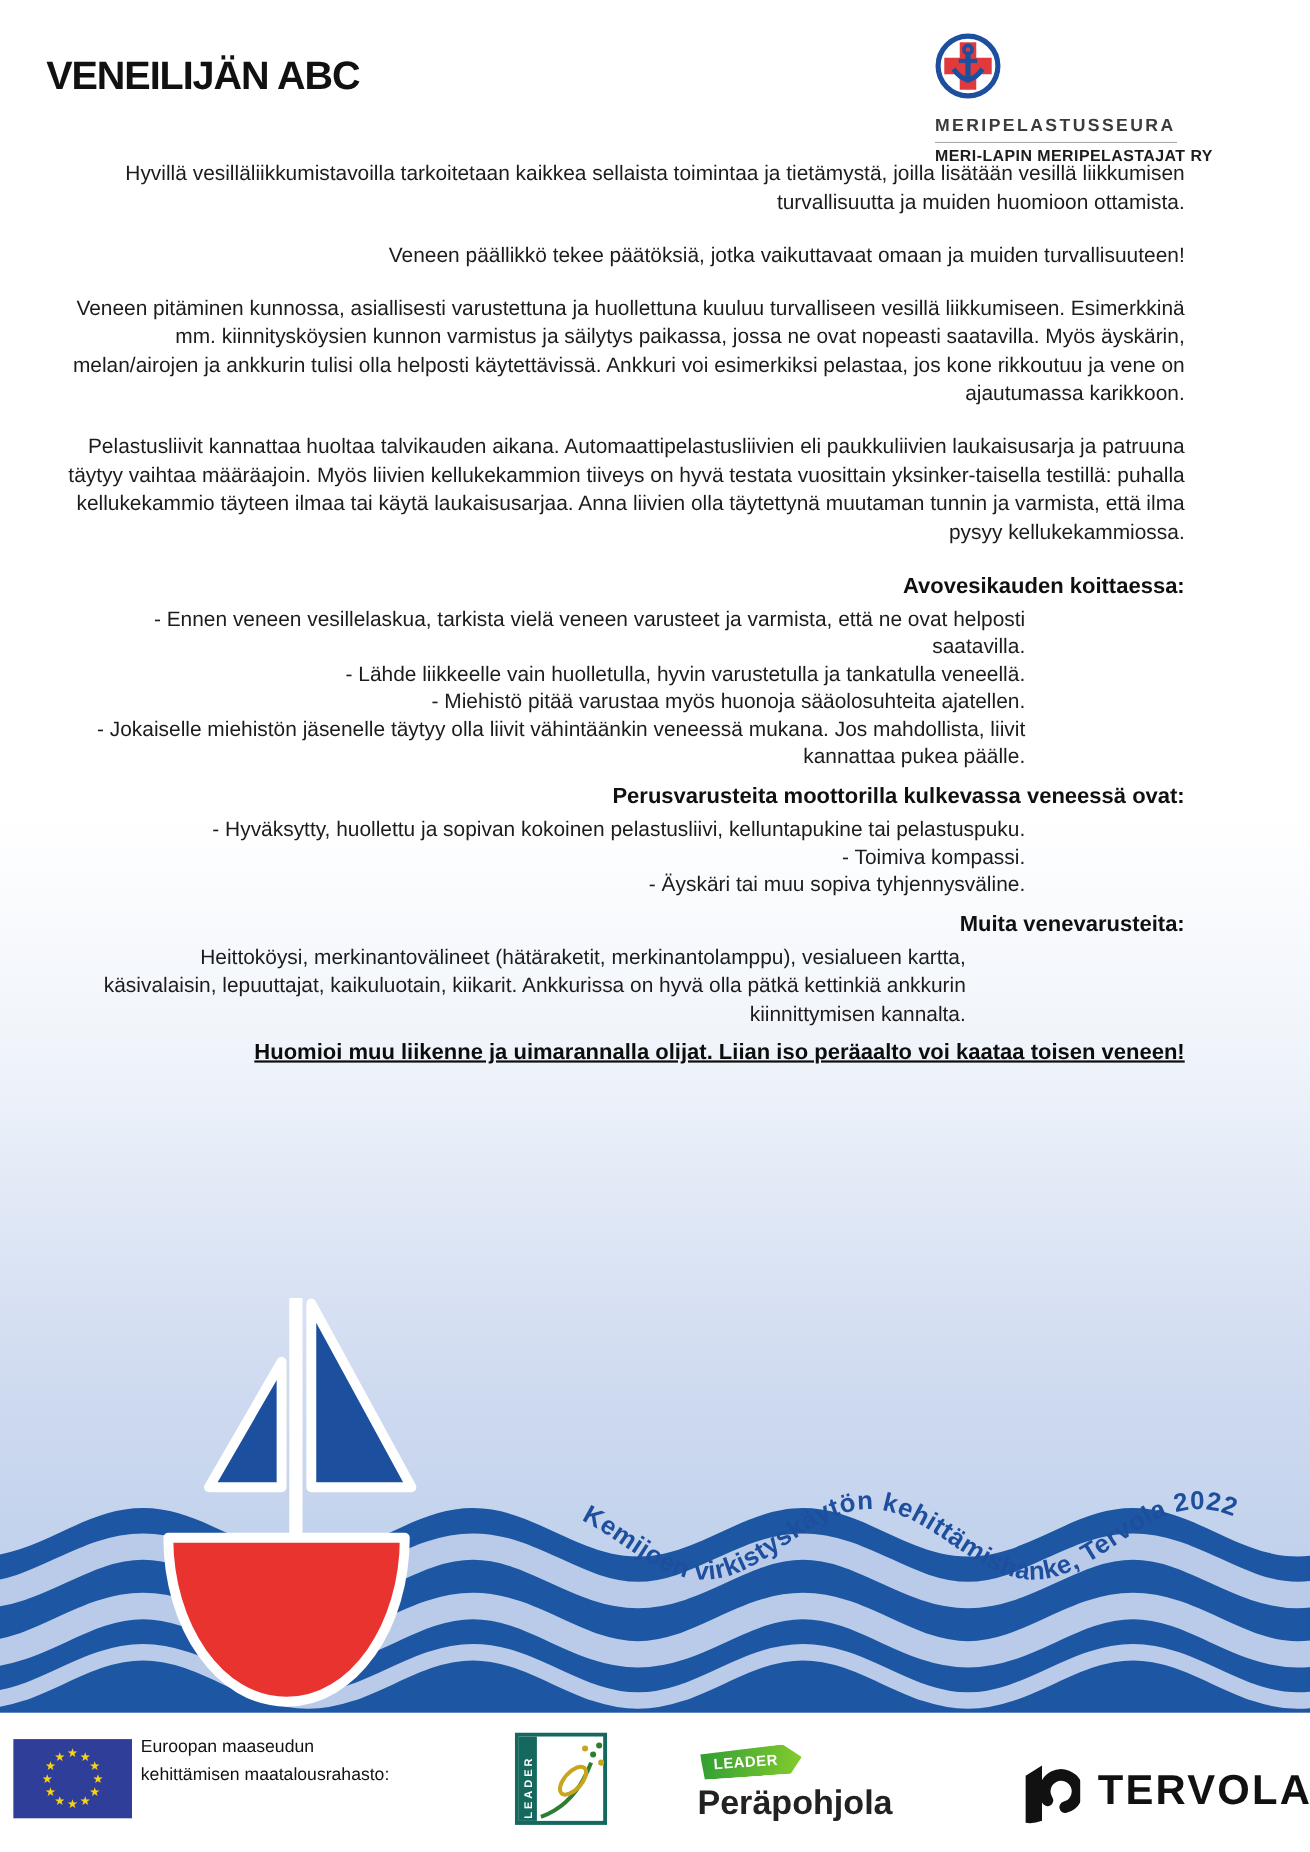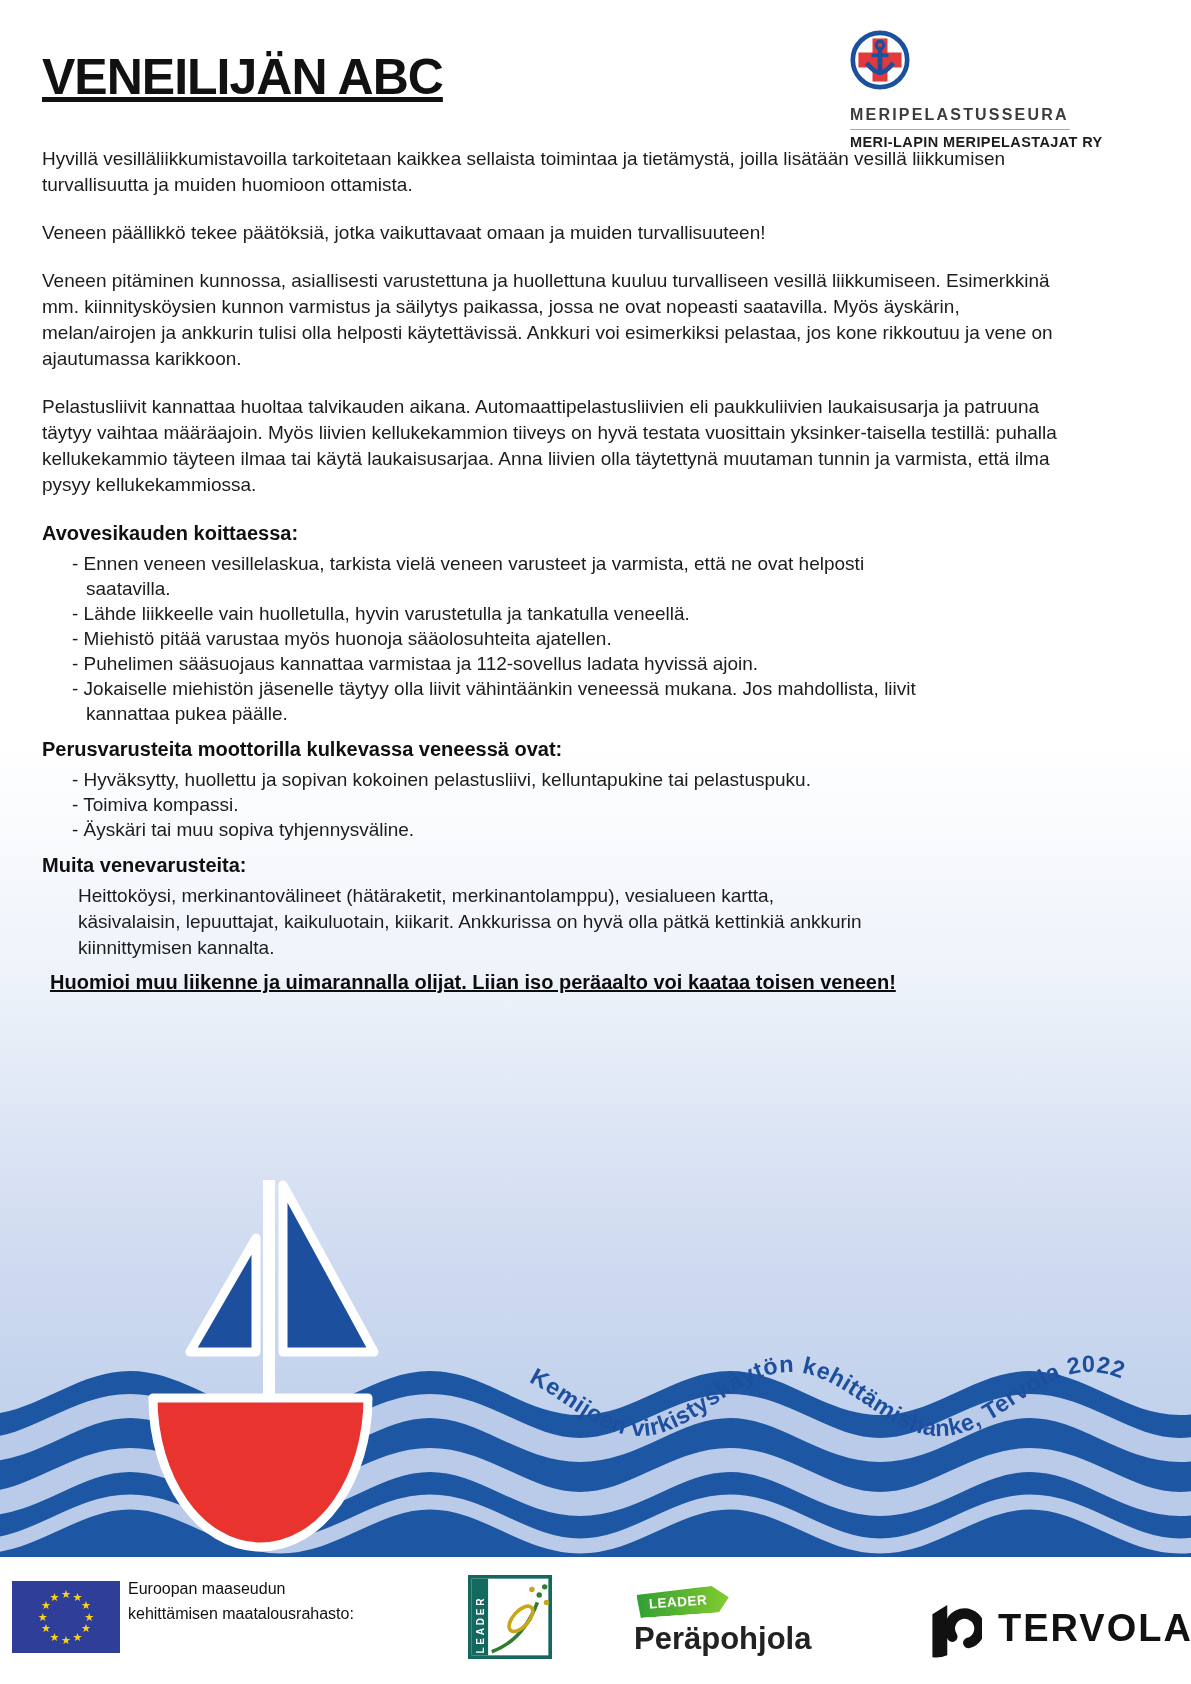--- a/index.html
+++ b/index.html
@@ -4,29 +4,29 @@
 <style>
   * { margin:0; padding:0; box-sizing:border-box; }
   html,body { background:#888; }
   .page {
     position:relative; width:1191px; height:1684px; overflow:hidden;
     font-family:"Liberation Sans","DejaVu Sans",sans-serif; color:#1c1c1c;
     background:linear-gradient(180deg,#ffffff 0%,#ffffff 44%,#eef3fa 58%,#dbe4f4 68%,#cdd9f0 76%,#c2d2ec 84%,#bfd0eb 100%);
     margin:0 auto;
   }
   
-  .title { position:absolute; left:42px; top:48px; font-size:50px; font-weight:700; letter-spacing:-1px; color:#111;text-decoration:underline; }
+  .title { position:absolute; left:42px; top:48px; font-size:36px; font-weight:700; letter-spacing:-1px; color:#111; }
   .org-badge { position:absolute; left:850px; top:30px; display:flex; align-items:flex-start; gap:12px;flex-direction:column; }
   .org-badge svg { flex:0 0 auto; }
   .org-text { padding-top:4px; width:220px; }
   .org-name { font-size:16px; letter-spacing:2.2px; font-weight:600; color:#3b3b3b; white-space:nowrap; }
   .org-divider { height:1px; background:#aaa; margin:5px 0 4px 0; }
   .org-sub { font-size:14.5px; letter-spacing:0.4px; font-weight:700; color:#1c1c1c; white-space:nowrap; }
   
-  .content { position:absolute; left:42px; top:146px; width:1035px; font-size:19px; line-height:26px; z-index:1; }
+  .content { position:absolute; left:42px; top:146px; width:1035px; font-size:19px; line-height:26px; z-index:1;text-align:right; }
   .para { margin-bottom:22px; }
   .h-section { font-size:20px; font-weight:700; margin:10px 0 5px 0; color:#101010; }
   .bullets { margin-left:30px; max-width:860px; line-height:25px; margin-bottom:6px; }
   .bullet { padding-left:14px; text-indent:-14px; }
   .indented-body { margin-left:36px; max-width:800px; margin-bottom:4px; }
   .warning { margin-top:8px; margin-left:8px; font-size:20px; font-weight:700; color:#0d0d0d;text-decoration:underline; }
   
   .art { position:absolute; left:0; top:0; width:1191px; height:1684px; z-index:2; pointer-events:none; }
   
   .footer { position:absolute; left:0; top:1557px; width:1191px; height:127px; background:#ffffff; z-index:3; }
@@ -74,21 +74,20 @@
     <div class="para">Hyvillä vesilläliikkumistavoilla tarkoitetaan kaikkea sellaista toimintaa ja tietämystä, joilla lisätään vesillä liikkumisen turvallisuutta ja muiden huomioon ottamista.</div>
     <div class="para">Veneen päällikkö tekee päätöksiä, jotka vaikuttavaat omaan ja muiden turvallisuuteen!</div>
     <div class="para">Veneen pitäminen kunnossa, asiallisesti varustettuna ja huollettuna kuuluu turvalliseen vesillä liikkumiseen. Esimerkkinä mm. kiinnitysköysien kunnon varmistus ja säilytys paikassa, jossa ne ovat nopeasti saatavilla. Myös äyskärin, melan/airojen ja ankkurin tulisi olla helposti käytettävissä. Ankkuri voi esimerkiksi pelastaa, jos kone rikkoutuu ja vene on ajautumassa karikkoon.</div>
     <div class="para">Pelastusliivit kannattaa huoltaa talvikauden aikana. Automaattipelastusliivien eli paukkuliivien laukaisusarja ja patruuna täytyy vaihtaa määräajoin. Myös liivien kellukekammion tiiveys on hyvä testata vuosittain yksinker-taisella testillä: puhalla kellukekammio täyteen ilmaa tai käytä laukaisusarjaa. Anna liivien olla täytettynä muutaman tunnin ja varmista, että ilma pysyy kellukekammiossa.</div>
 
     <div class="h-section">Avovesikauden koittaessa:</div>
     <div class="bullets">
       <div class="bullet">- Ennen veneen vesillelaskua, tarkista vielä veneen varusteet ja varmista, että ne ovat helposti saatavilla.</div>
       <div class="bullet">- Lähde liikkeelle vain huolletulla, hyvin varustetulla ja tankatulla veneellä.</div>
       <div class="bullet">- Miehistö pitää varustaa myös huonoja sääolosuhteita ajatellen.</div>
-      <div class="bullet">- Puhelimen sääsuojaus kannattaa varmistaa ja 112-sovellus ladata hyvissä ajoin.</div>
       <div class="bullet">- Jokaiselle miehistön jäsenelle täytyy olla liivit vähintäänkin veneessä mukana. Jos mahdollista, liivit kannattaa pukea päälle.</div>
     </div>
 
     <div class="h-section">Perusvarusteita moottorilla kulkevassa veneessä ovat:</div>
     <div class="bullets">
       <div class="bullet">- Hyväksytty, huollettu ja sopivan kokoinen pelastusliivi, kelluntapukine tai pelastuspuku.</div>
       <div class="bullet">- Toimiva kompassi.</div>
       <div class="bullet">- Äyskäri tai muu sopiva tyhjennysväline.</div>
     </div>
 

